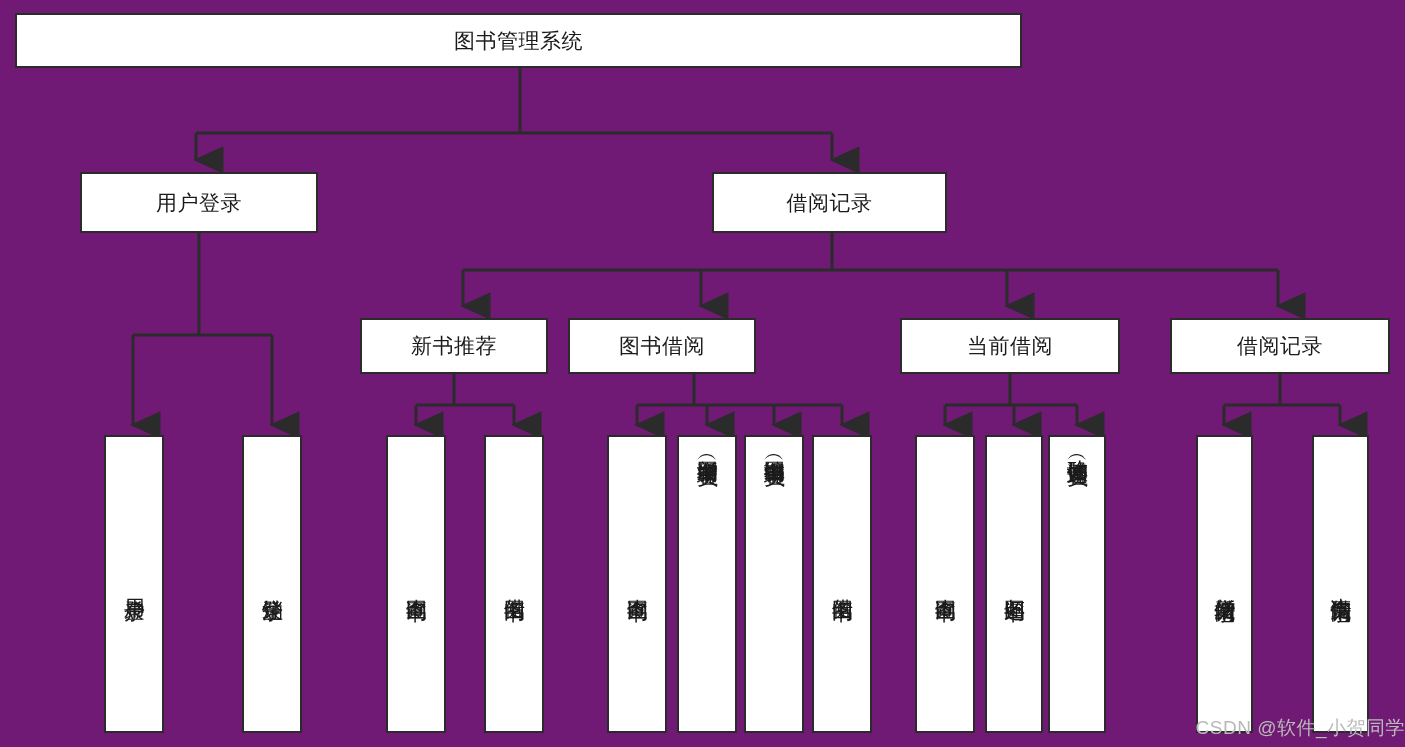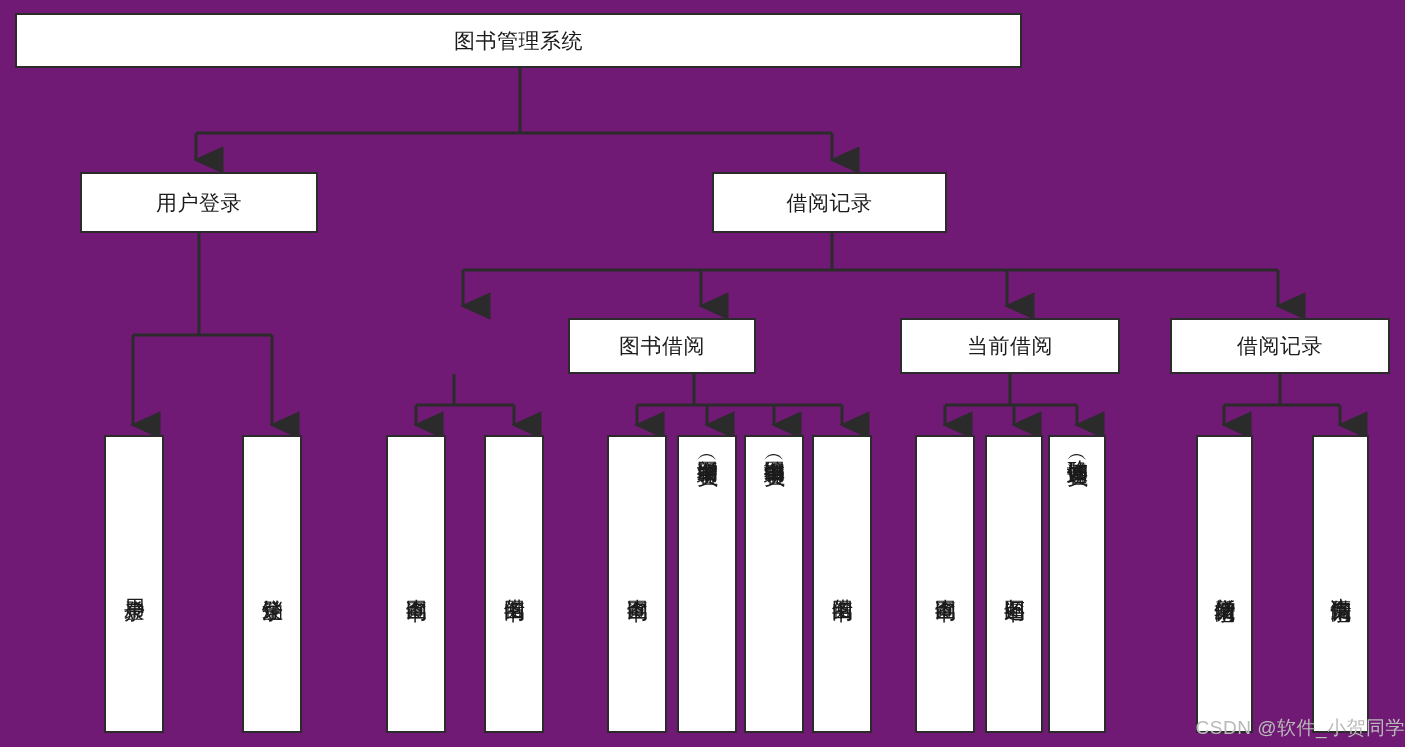--- a/index.html
+++ b/index.html
@@ -130,20 +130,23 @@
   </div>
 
   <div class="node h" style="left:80px; top:172px; width:238px; height:61px;">
     <span class="label">用户登录</span>
   </div>
 
   <div class="node h" style="left:712px; top:172px; width:235px; height:61px;">
     <span class="label">借阅记录</span>
   </div>
 
+  <div class="node h" style="left:360px; top:318px; width:188px; height:56px;">
+    <span class="label">新书推荐</span>
+  </div>
 
   <div class="node h" style="left:568px; top:318px; width:188px; height:56px;">
     <span class="label">图书借阅</span>
   </div>
 
   <div class="node h" style="left:1170px; top:318px; width:220px; height:56px;">
     <span class="label">借阅记录</span>
   </div>
 
   <div class="node h" style="left:900px; top:318px; width:220px; height:56px;">

